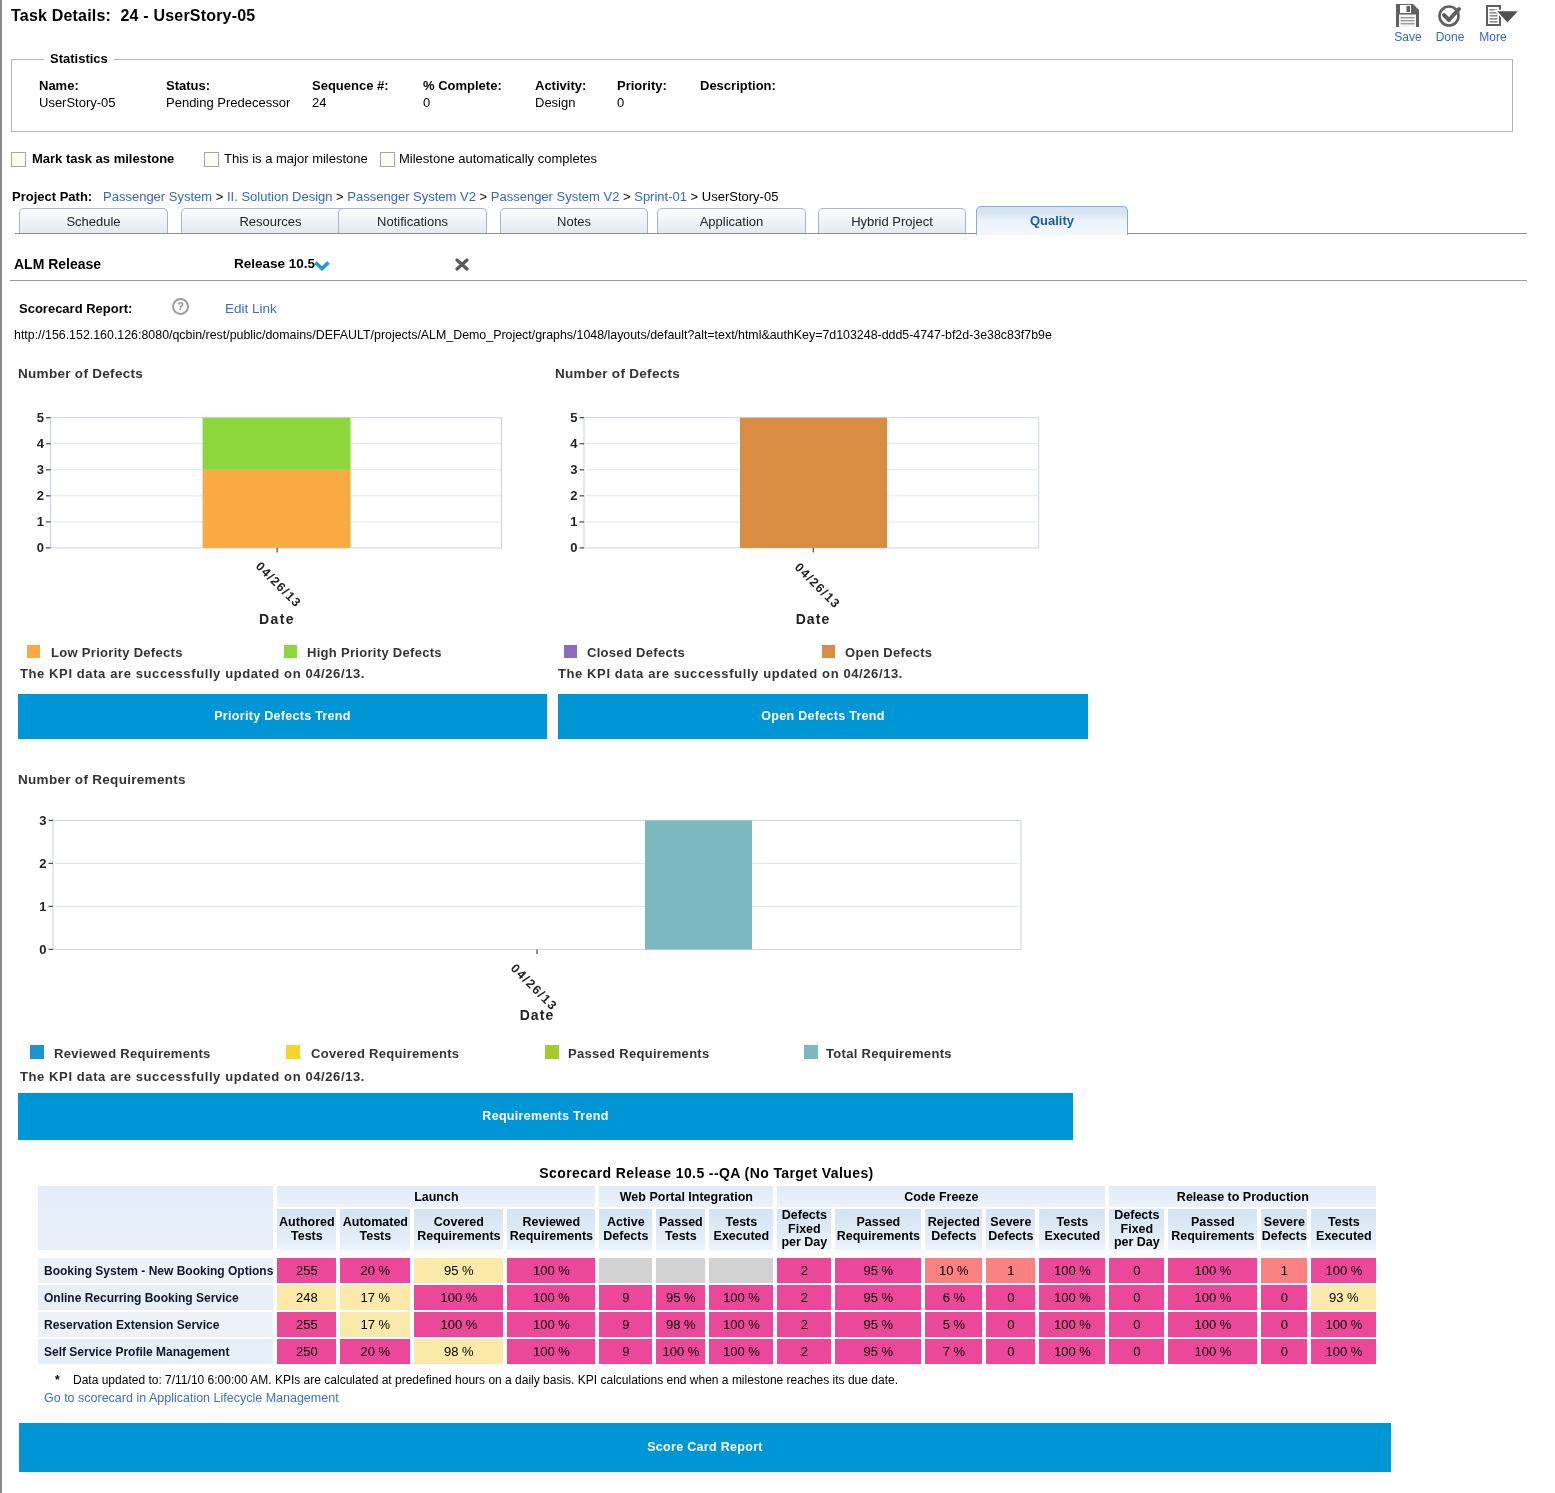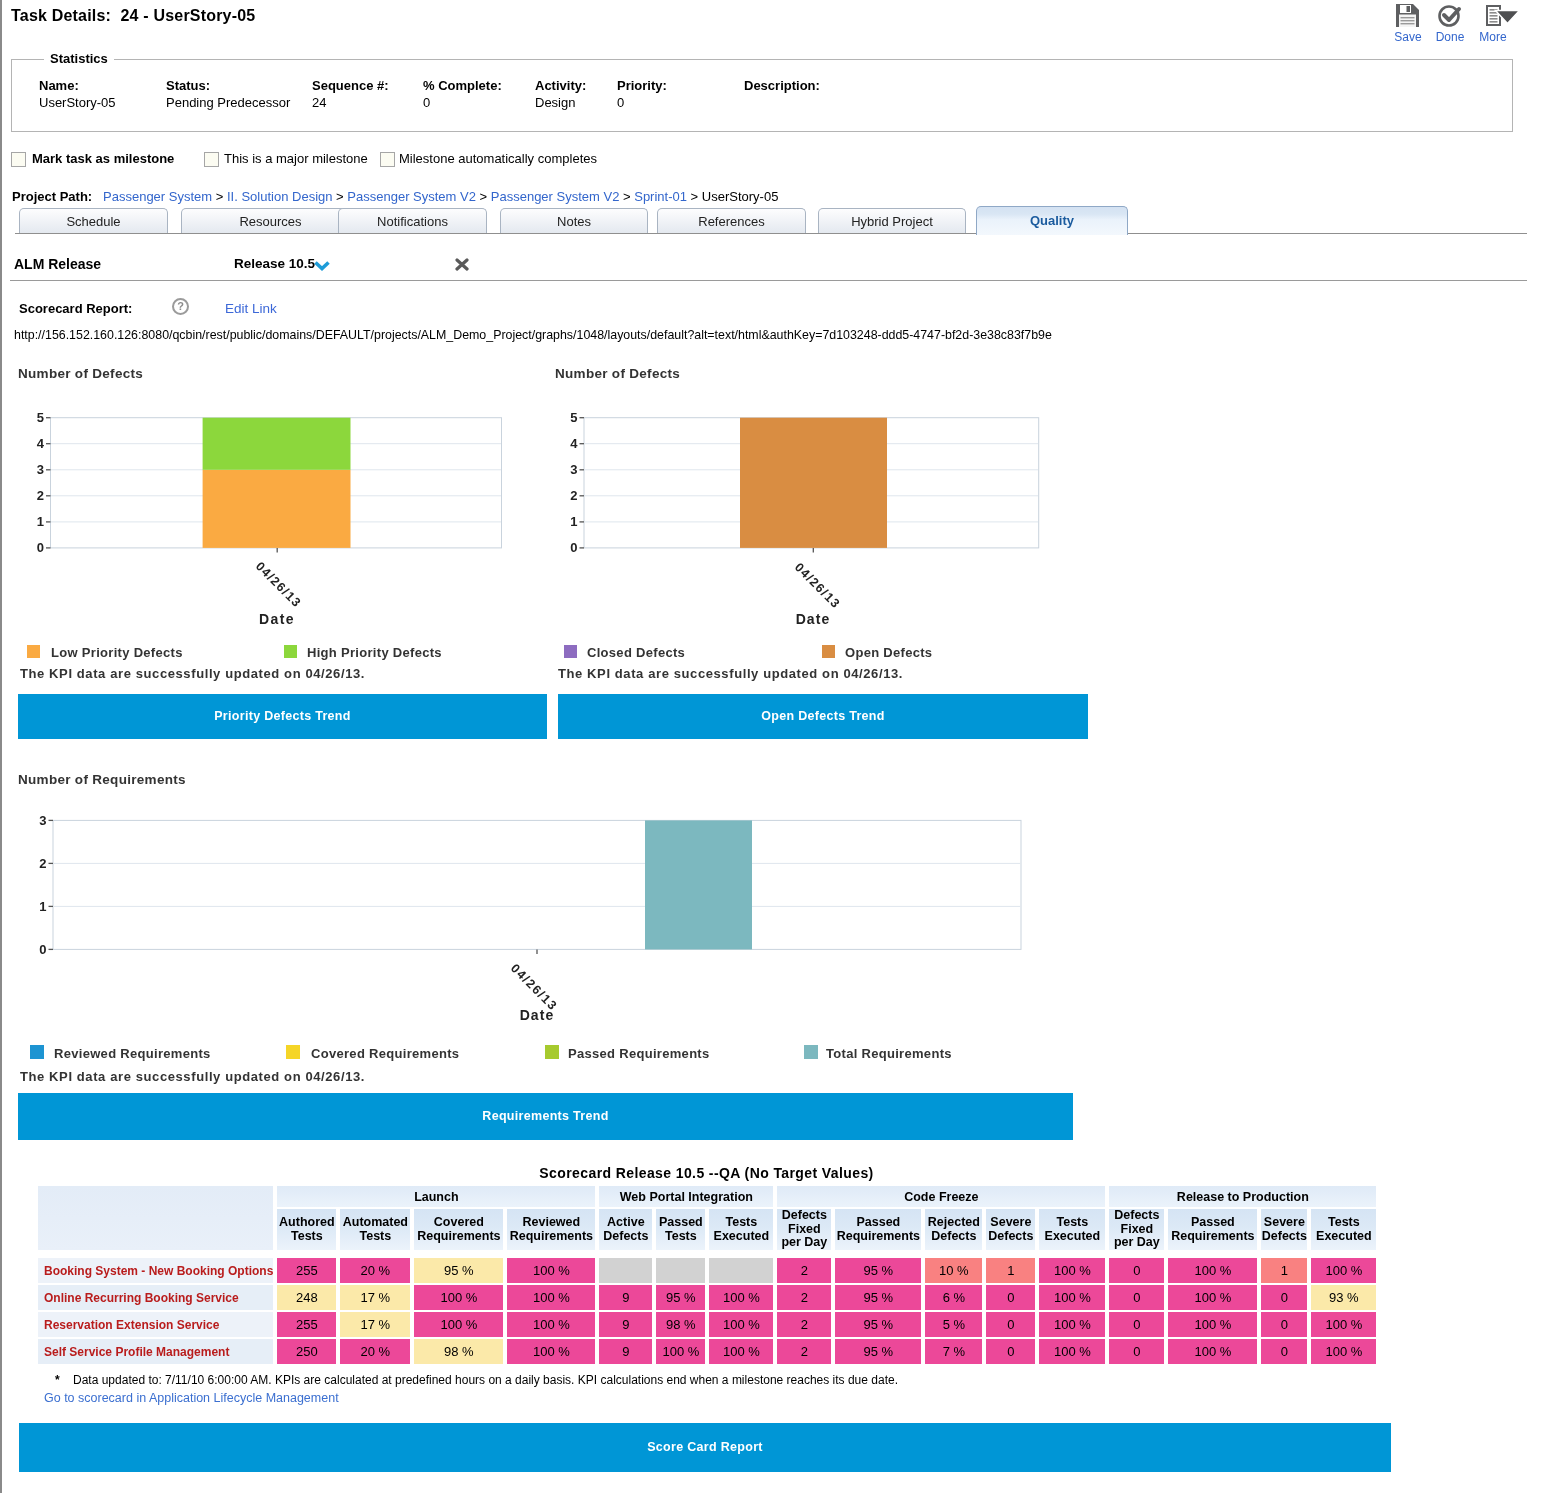--- a/index.html
+++ b/index.html
@@ -29,21 +29,21 @@
 .ctitle{font-size:13.5px;font-weight:bold;color:#333;letter-spacing:0.3px;}
 .sw{width:13px;height:13px;}
 .legtxt{font-size:13px;font-weight:bold;color:#333;letter-spacing:0.3px;}
 .kpi{font-size:13px;font-weight:bold;color:#333;letter-spacing:0.6px;}
 .bluebtn{background:#0096d6;color:#fff;font-size:12.5px;font-weight:bold;text-align:center;letter-spacing:0.3px;}
 #sctitle{left:34px;top:1165px;width:1345px;text-align:center;font-size:14px;font-weight:bold;color:#000;letter-spacing:0.4px;}
 #sctable{left:34px;top:1184px;border-collapse:separate;border-spacing:4px 2px;table-layout:fixed;}
 #sctable td{padding:0;font-family:"Liberation Sans",sans-serif;overflow:hidden;}
 .gh{background:linear-gradient(#dfeaf7,#ebf3fb);font-size:12.5px;font-weight:bold;text-align:center;height:21px;color:#000;}
 .sh{background:linear-gradient(#d5e4f4 0%,#dce9f6 45%,#ecf3fb 100%);font-size:12.5px;font-weight:bold;text-align:center;height:41px;line-height:13.5px;color:#000;}
-.rl{font-size:12px;font-weight:bold;color:#b91c1c;padding-left:6px !important;height:25px;white-space:nowrap;}
+.rl{font-size:12px;font-weight:bold;color:#0f172a;padding-left:6px !important;height:25px;white-space:nowrap;}
 .dc{font-size:13px;text-align:center;height:25px;color:#000;}
 .g{background:#ec4899;}
 .y{background:#fbe9a9;}
 .r{background:#f98181;}
 .n{background:#d2d2d2;}
 #footnote{left:55px;top:1373px;font-size:12px;color:#000;}
 #golink{left:44px;top:1391px;font-size:12.5px;color:#3b6fd0;}
 svg text{font-family:"Liberation Sans",sans-serif;}
 </style>
 </head>
@@ -87,42 +87,42 @@
 <div class="abs iconlbl" style="left:1470px;top:30px;">More</div>
 
 <div class="abs" id="fieldset"></div>
 <div class="abs" id="legend">Statistics</div>
 <div class="abs flabel" style="left:39px;">Name:</div>
 <div class="abs flabel" style="left:166px;">Status:</div>
 <div class="abs flabel" style="left:312px;">Sequence #:</div>
 <div class="abs flabel" style="left:423px;">% Complete:</div>
 <div class="abs flabel" style="left:535px;">Activity:</div>
 <div class="abs flabel" style="left:617px;">Priority:</div>
-<div class="abs flabel" style="left:700px;margin-left:44px;">Description:</div>
+<div class="abs flabel" style="left:700px;">Description:</div>
 <div class="abs fvalue" style="left:39px;">UserStory-05</div>
 <div class="abs fvalue" style="left:166px;">Pending Predecessor</div>
 <div class="abs fvalue" style="left:312px;">24</div>
 <div class="abs fvalue" style="left:423px;">0</div>
 <div class="abs fvalue" style="left:535px;">Design</div>
 <div class="abs fvalue" style="left:617px;">0</div>
 
 <div class="abs cb" style="left:11px;"></div>
 <div class="abs cbl" style="left:32px;font-weight:bold;">Mark task as milestone</div>
 <div class="abs cb" style="left:204px;"></div>
 <div class="abs cbl" style="left:224px;">This is a major milestone</div>
 <div class="abs cb" style="left:380px;"></div>
 <div class="abs cbl" style="left:399px;">Milestone automatically completes</div>
 
 <div class="abs" id="ppath"><b>Project Path:</b>&nbsp;&nbsp; <a>Passenger System</a> &gt; <a>II. Solution Design</a> &gt; <a>Passenger System V2</a> &gt; <a>Passenger System V2</a> &gt; <a>Sprint-01</a> &gt; UserStory-05</div>
 
 <div class="abs tab" style="left:19px;width:147px;">Schedule</div>
 <div class="abs tab" style="left:181px;width:147px;padding-left:15px;">Resources</div>
 <div class="abs tab" style="left:338px;width:147px;">Notifications</div>
 <div class="abs tab" style="left:500px;width:146px;">Notes</div>
-<div class="abs tab" style="left:657px;width:147px;">References</div>
+<div class="abs tab" style="left:657px;width:147px;">Application</div>
 <div class="abs tab" style="left:818px;width:146px;">Hybrid Project</div>
 <div class="abs" id="tabline"></div>
 <div class="abs" id="qtab">Quality</div>
 
 <div class="abs" id="almlbl">ALM Release</div>
 <div class="abs" id="almval">Release 10.5</div>
 <div class="abs" style="left:314px;top:257px;">
 <svg width="16" height="10" viewBox="0 0 16 10">
         <path d="M1.5 1.5 L8 7.5 L14.5 1.5" fill="none" stroke="#1e9cd8" stroke-width="3.6"></path>
       </svg>

